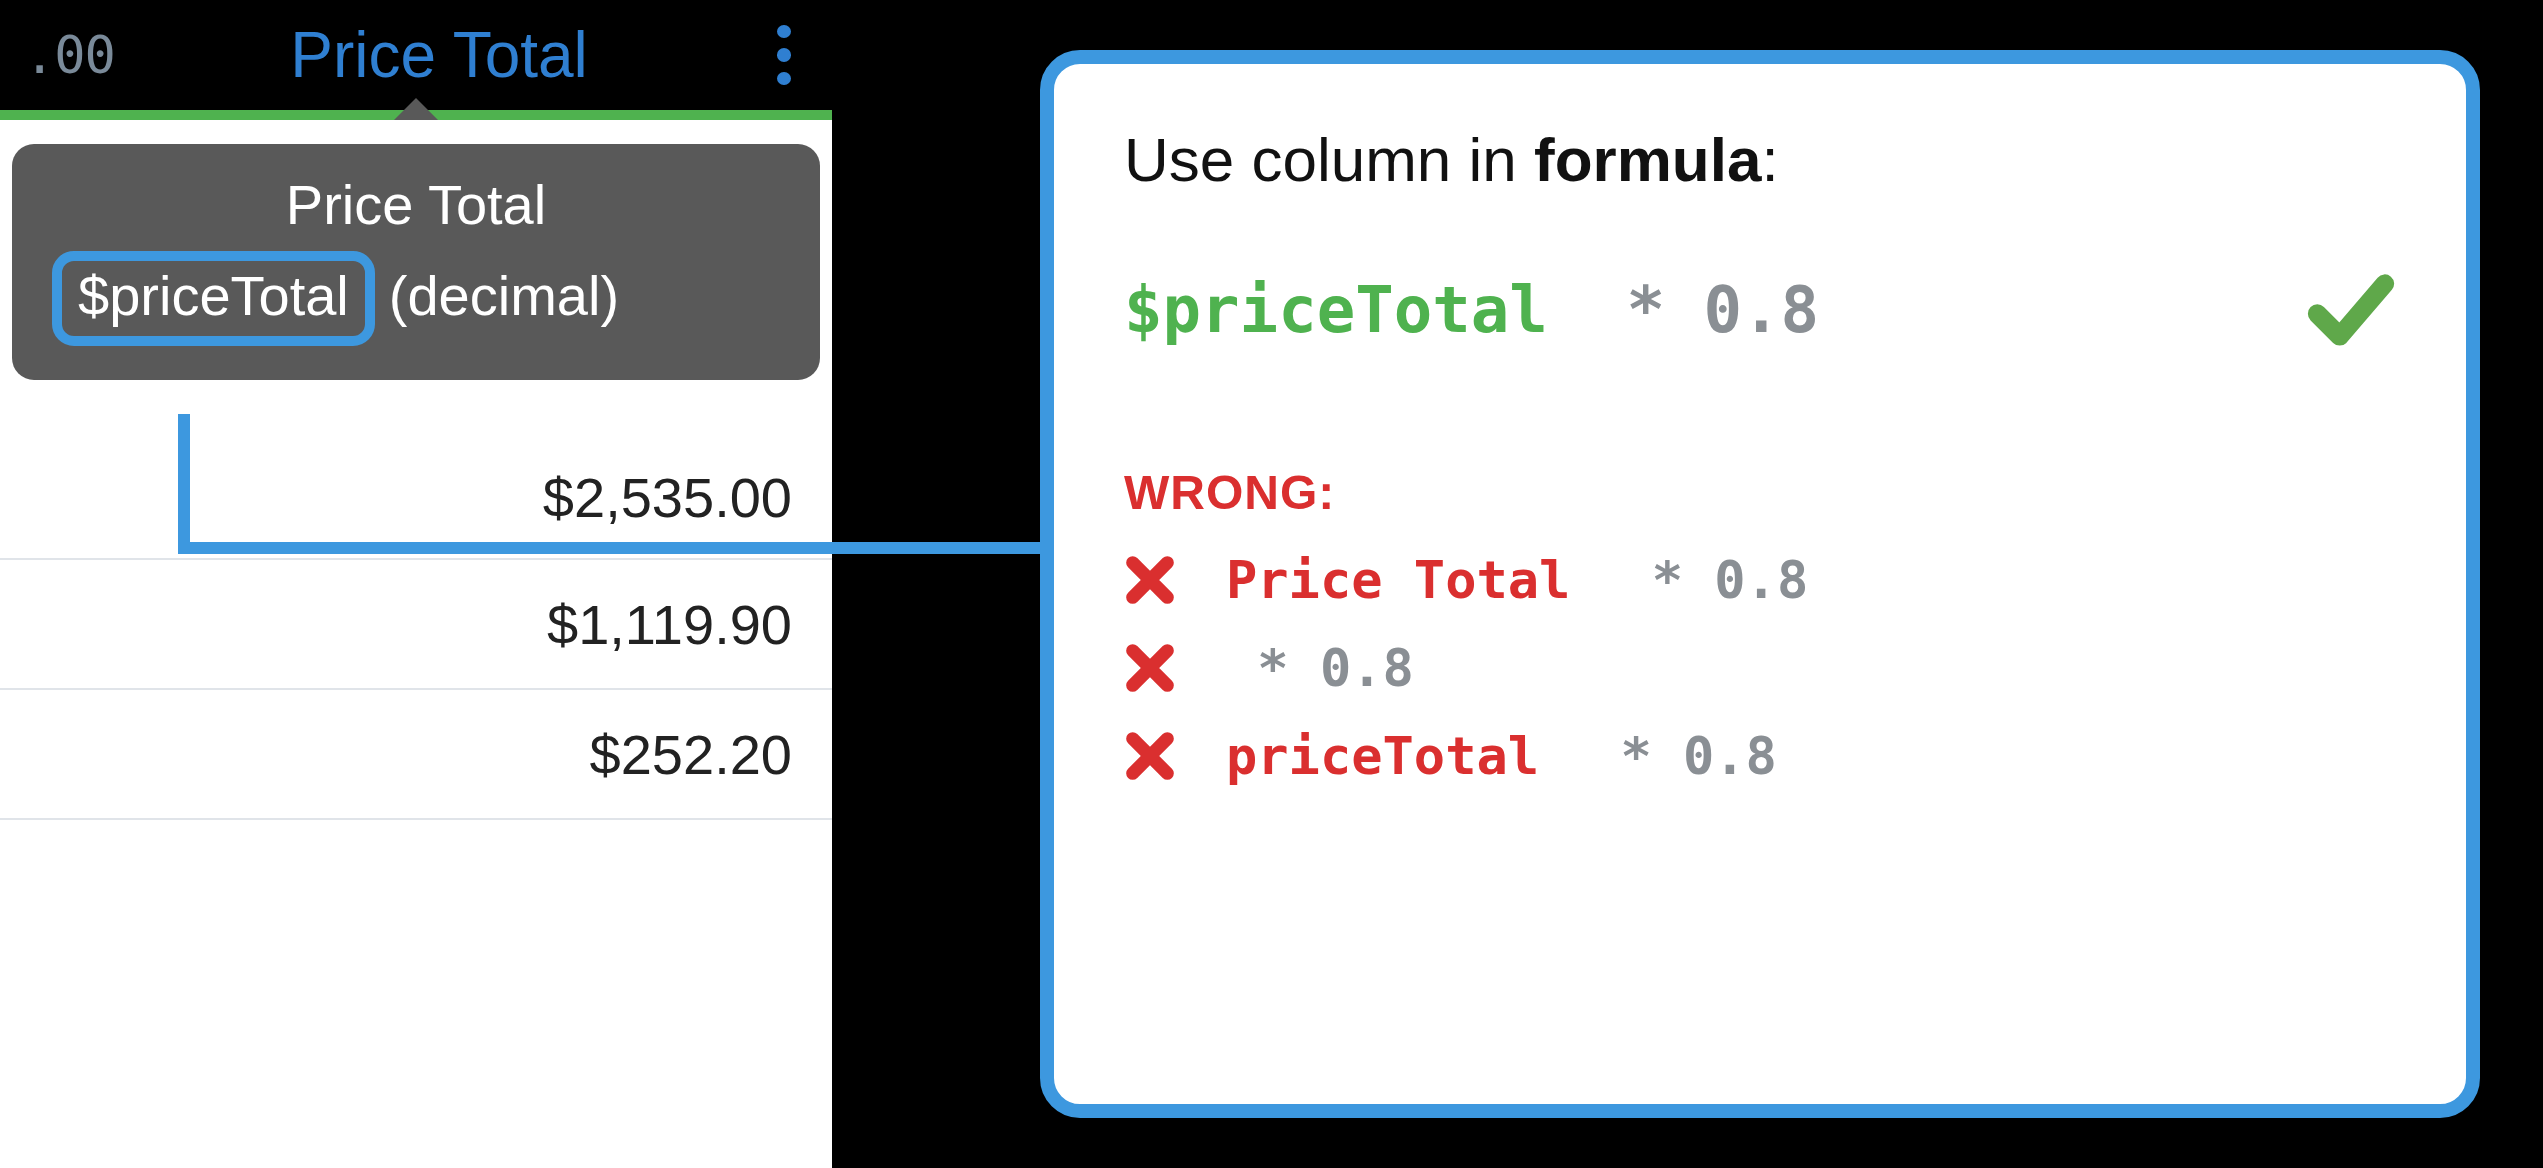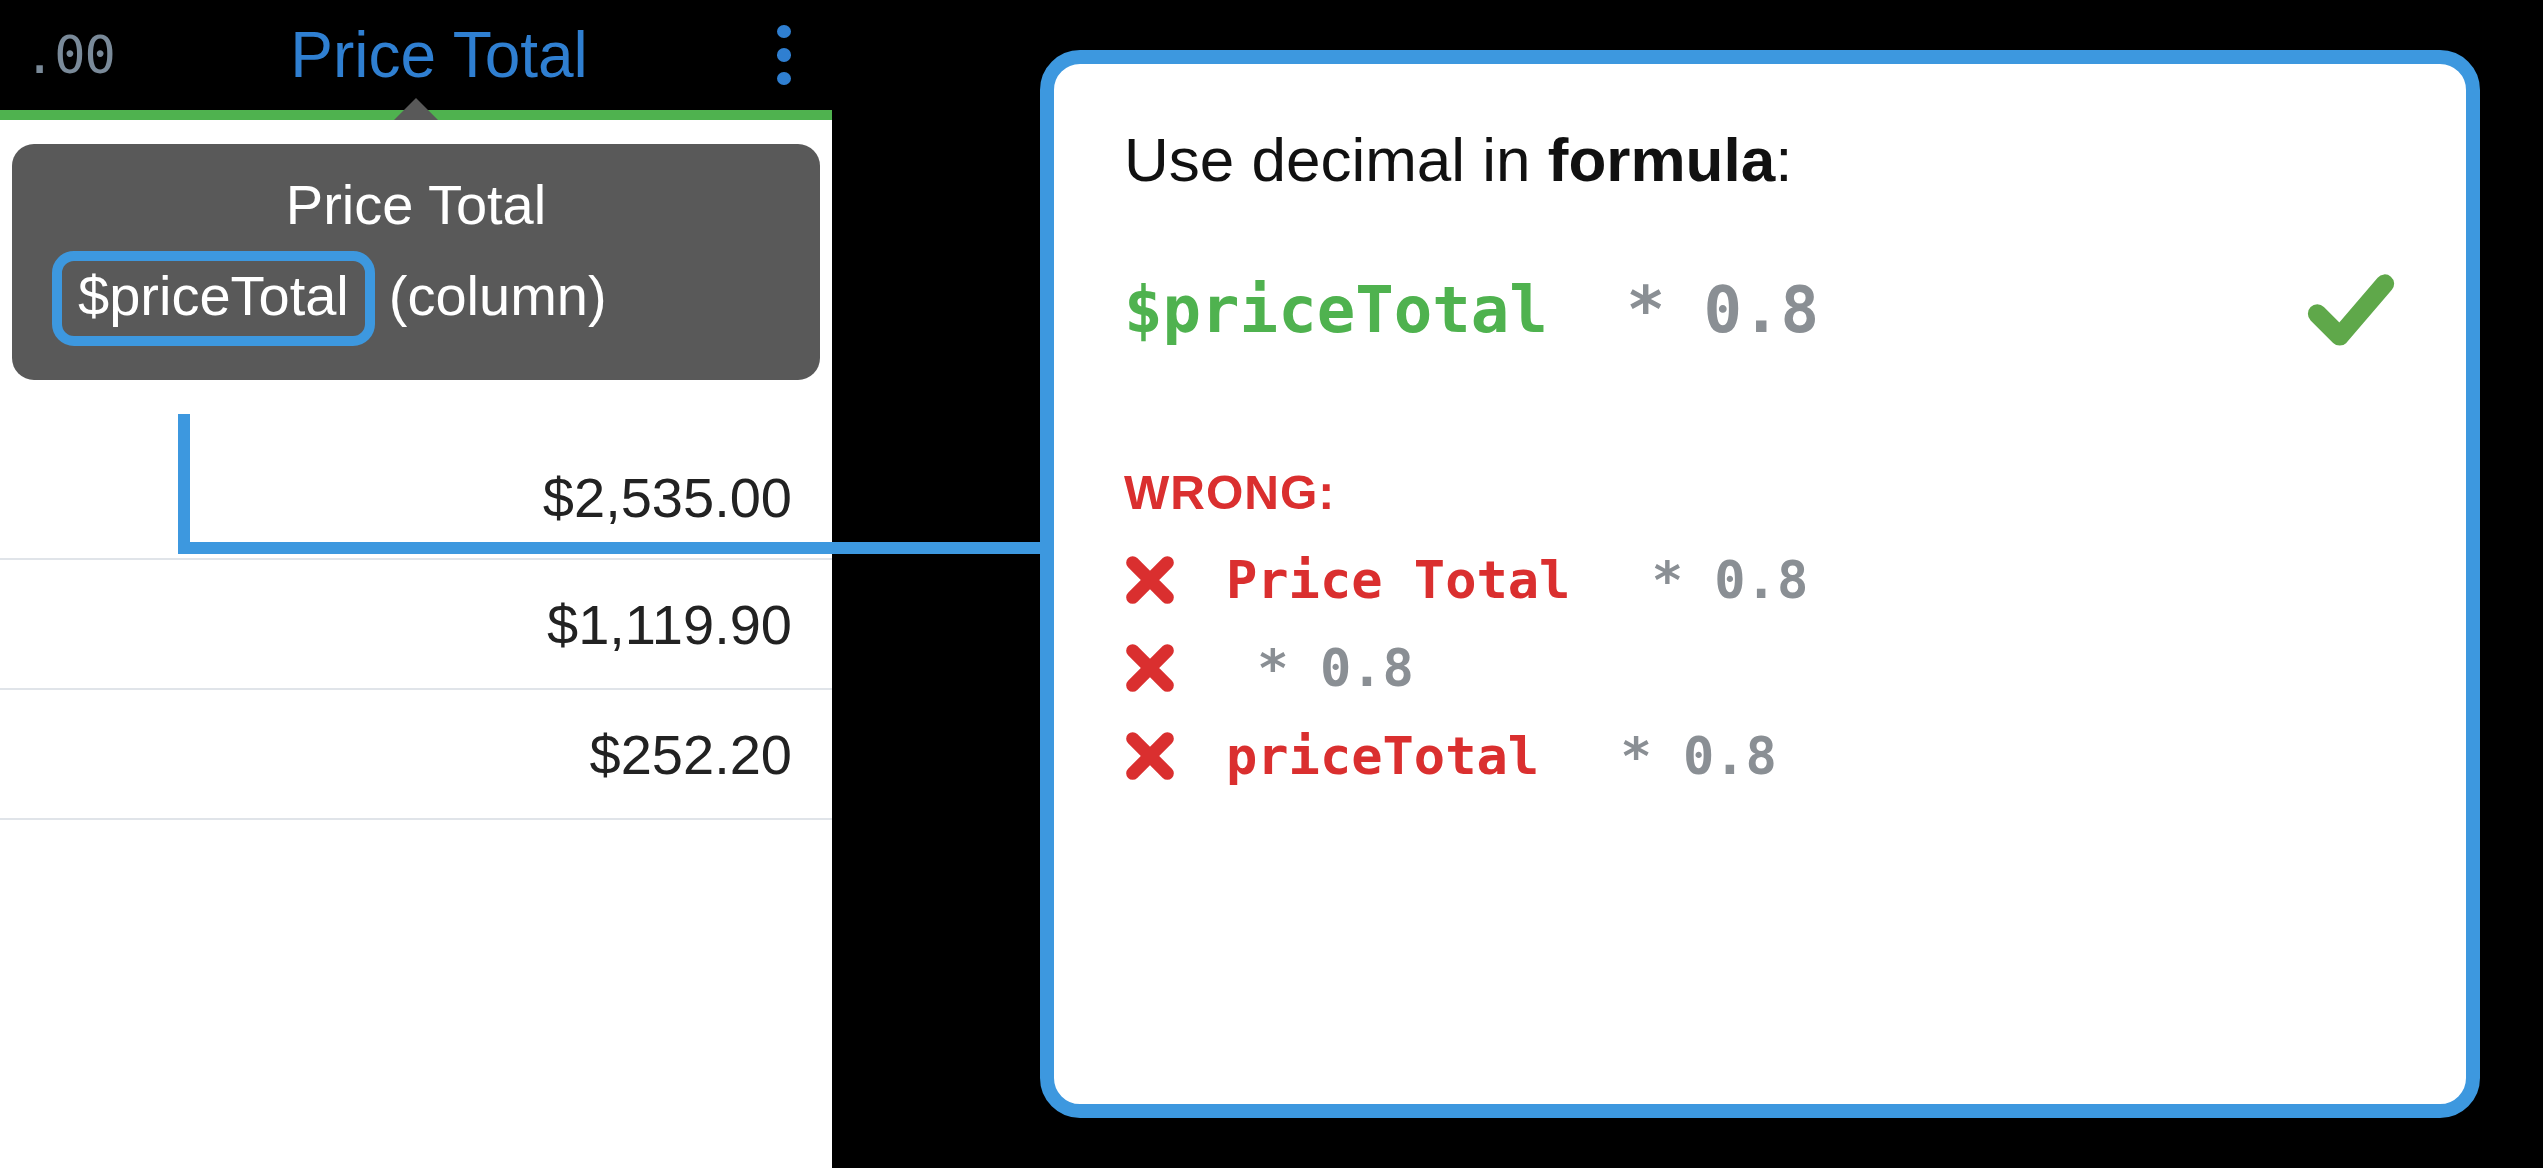--- a/index.html
+++ b/index.html
@@ -214,31 +214,31 @@
   <div class="cells">
     <div class="cell first">$2,535.00</div>
     <div class="cell">$1,119.90</div>
     <div class="cell">$252.20</div>
   </div>
 
   <div class="tooltip">
     <div class="tooltip-title">Price Total</div>
     <div class="tooltip-row">
       <span class="tooltip-id-box">$priceTotal</span>
-      <span class="tooltip-type">(column)</span>
+      <span class="tooltip-type">(decimal)</span>
     </div>
   </div>
 </div>
 
 <div class="connector v"></div>
 <div class="connector h"></div>
 
 <div class="callout">
   <div class="callout-heading">
-    <span>Use decimal in </span><span class="bold">formula</span><span>:</span>
+    <span>Use column in </span><span class="bold">formula</span><span>:</span>
   </div>
 
   <div class="correct-row">
     <span class="id">$priceTotal</span>
       <span class="rest"> * 0.8</span>
     <span class="checkmark">
       <svg viewBox="0 0 24 24" fill="none">
           <path d="M3 13 L9 19 L21 5" stroke="#5fa84a" stroke-width="5" stroke-linecap="round" stroke-linejoin="round"></path>
         </svg>
     </span>

